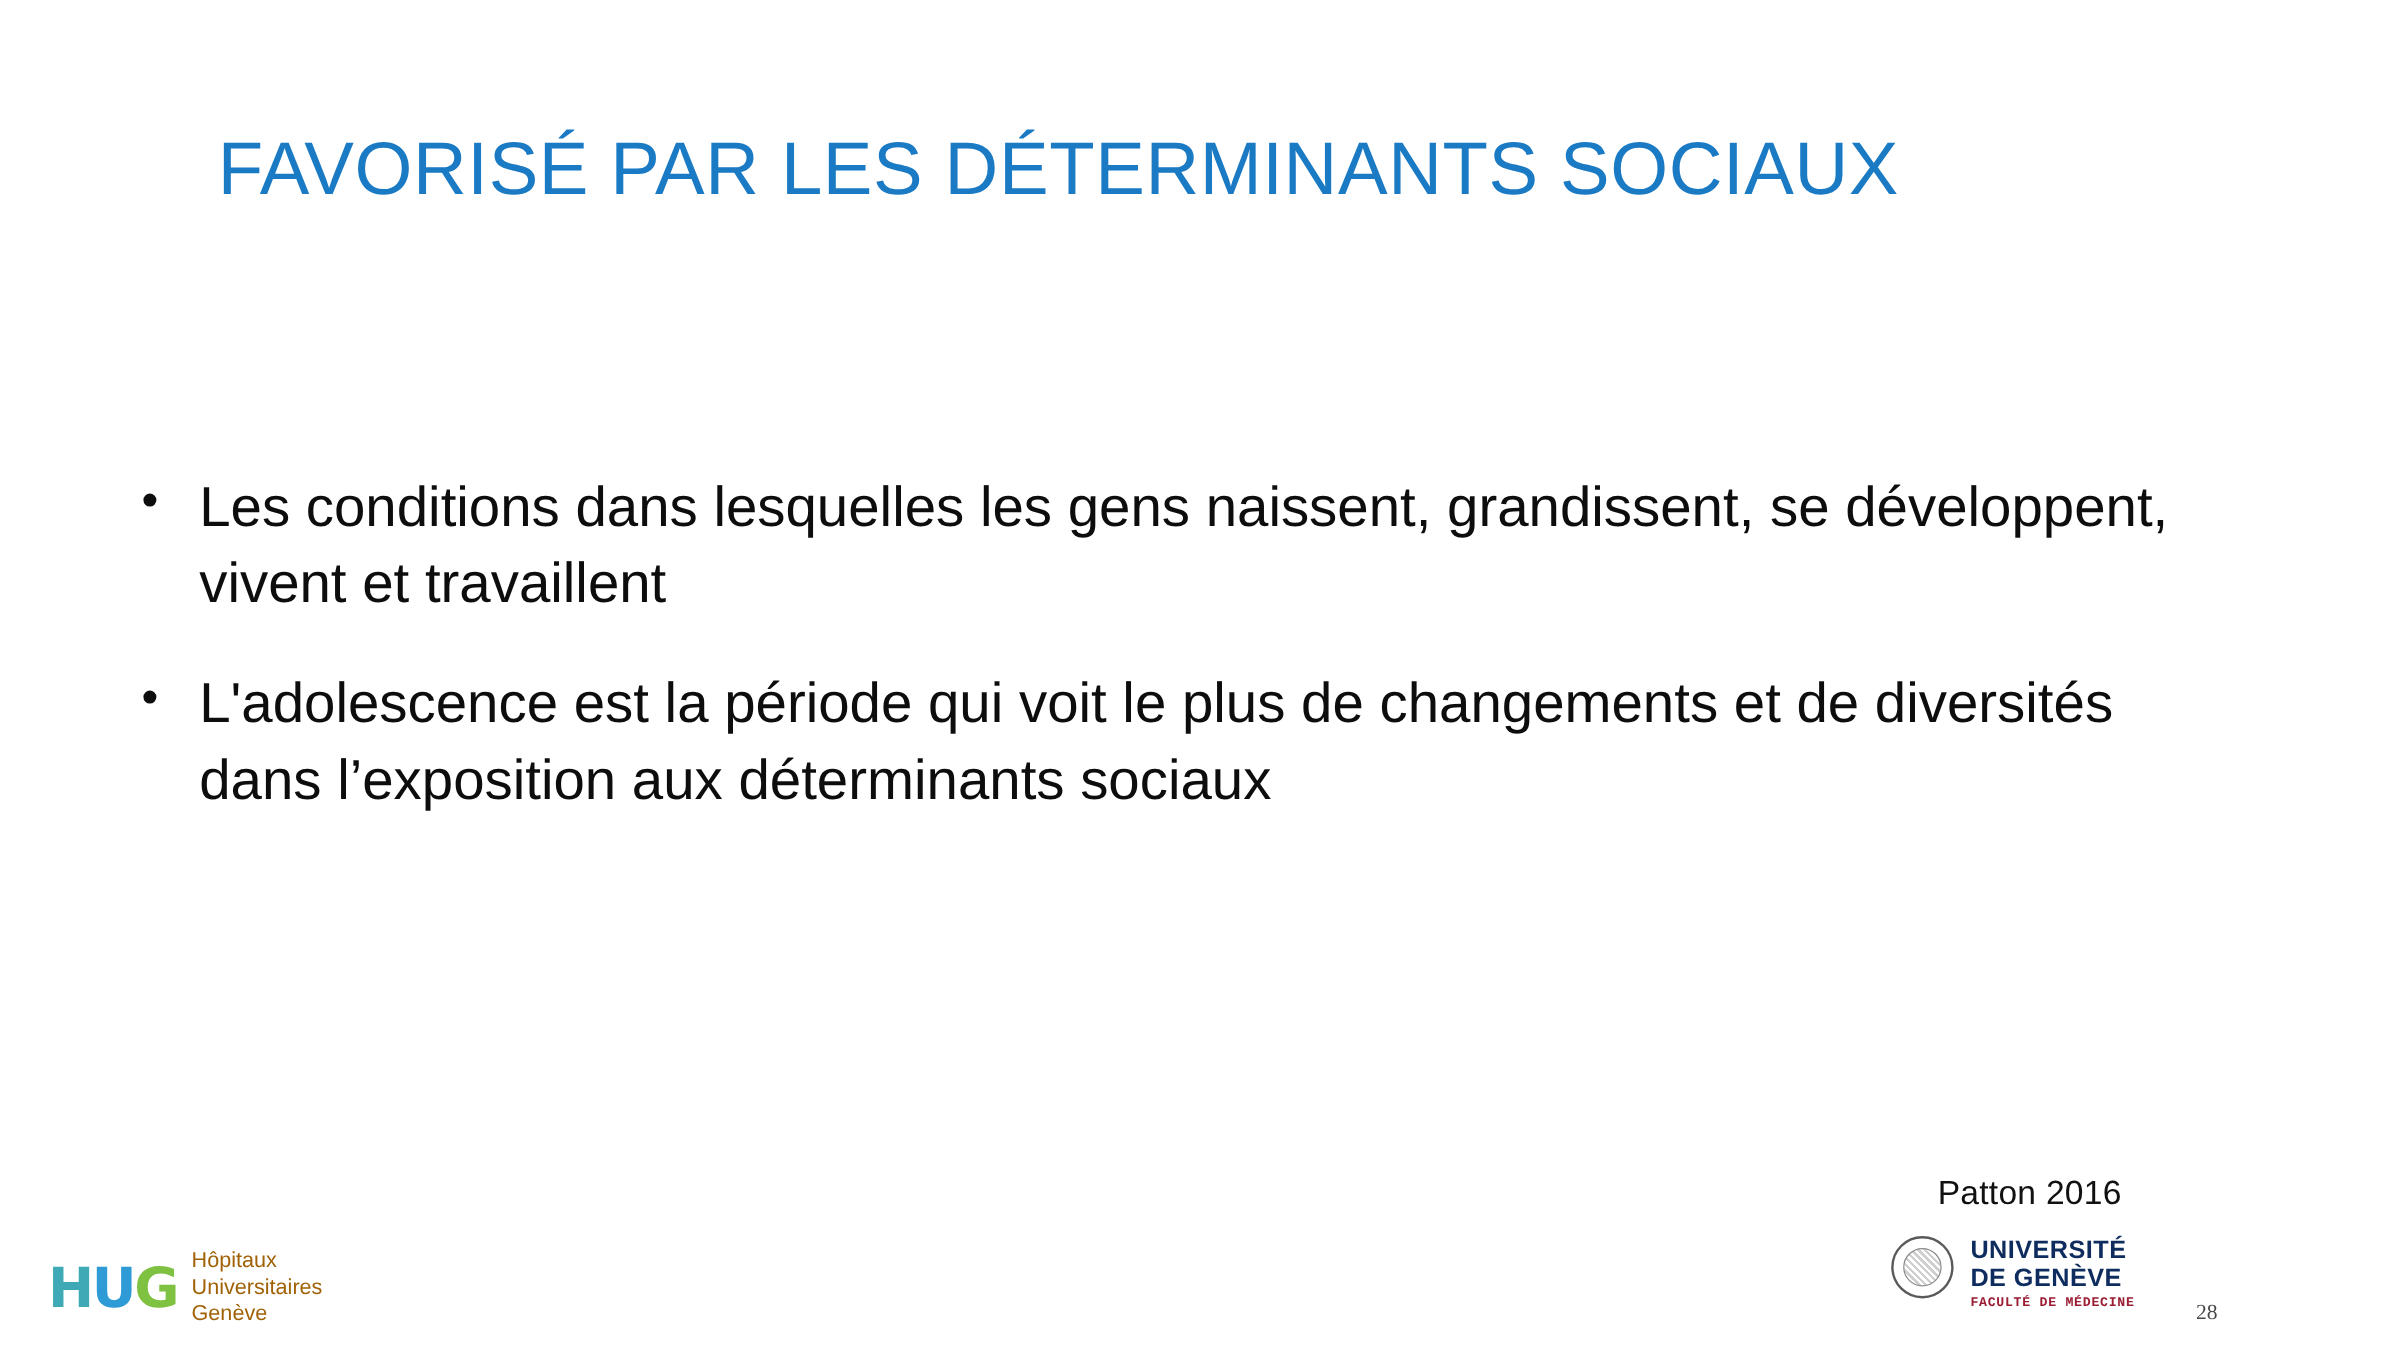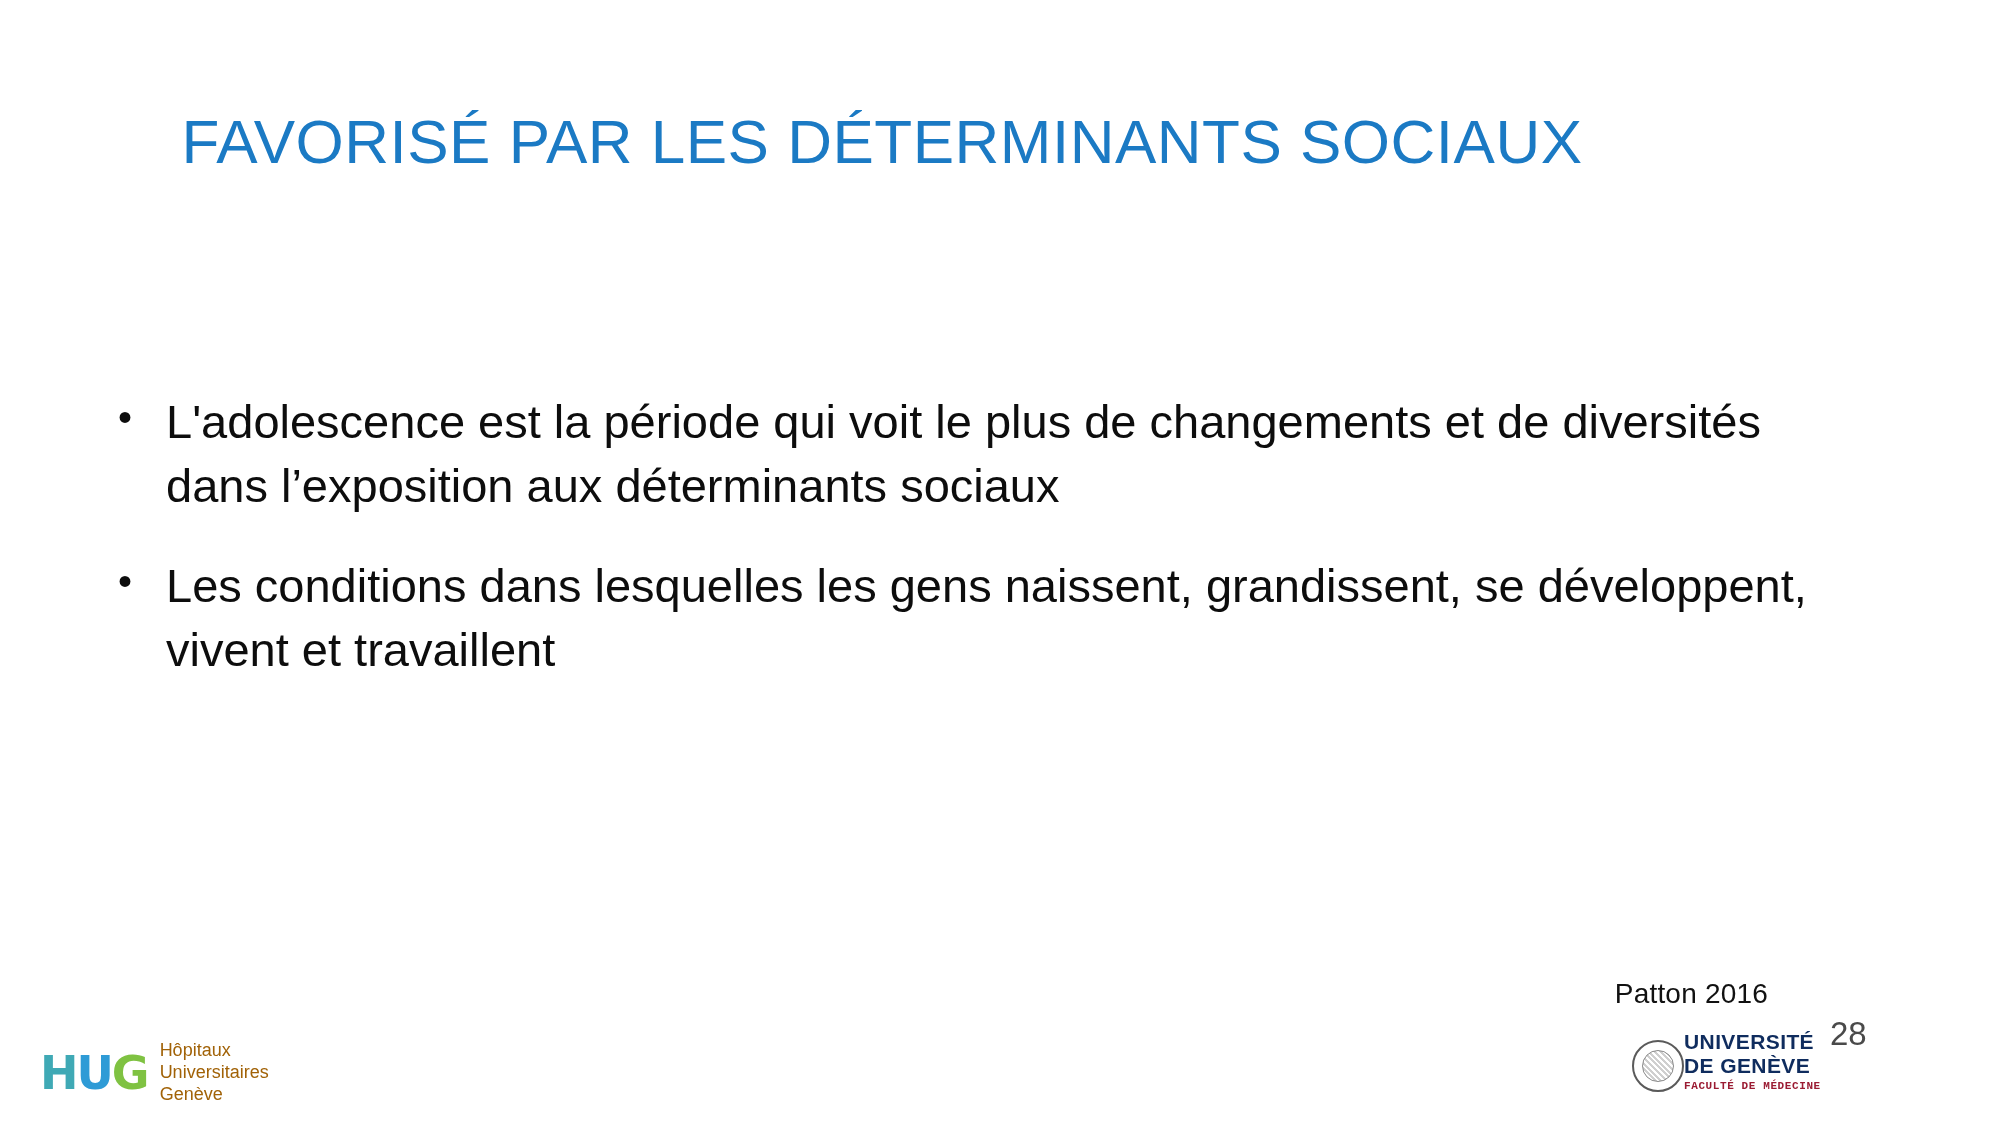--- a/index.html
+++ b/index.html
@@ -63,23 +63,24 @@
     position: absolute;
     right: 232px;
     top: 978px;
     font-size: 28px;
     color: #111111;
     letter-spacing: 0.2px;
   }
   .page-number {
     position: absolute;
     left: 1830px;
-    top: 1015px;
-    font-size: 33px;
+    top: 1083px;
+    font-size: 18px;
     color: #4a4a4a;
+    font-family: Liberation Serif, serif;
   }
 
   
   .hug-logo {
     position: absolute;
     left: 40px;
     top: 1040px;
     display: flex;
     align-items: center;
     gap: 12px;
@@ -99,24 +100,25 @@
   .hug-words {
     font-family: "Liberation Sans", sans-serif;
     font-size: 18px;
     line-height: 1.22;
     color: #a16207;
   }
 
   
   .unige-logo {
     position: absolute;
-    left: 1632px;
+    left: 1576px;
     top: 1030px;
     display: flex;
-    align-items: flex-end;
+    align-items: flex-start;
+    gap: 14px;
   }
   .unige-seal {
     width: 48px;
     height: 48px;
     border-radius: 50%;
     border: 2px solid #5a5a5a;
     position: relative;
     flex: none;
   }
   .unige-seal::after {
@@ -151,22 +153,22 @@
   }
 </style>
 </head>
 <body>
 
 <div class="slide">
 
   <div class="slide-title">FAVORISÉ PAR LES DÉTERMINANTS SOCIAUX</div>
 
   <div class="body-block">
+    <div class="bullet">Les conditions dans lesquelles les gens naissent, grandissent, se développent, vivent et travaillent</div>
     <div class="bullet">L'adolescence est la période qui voit le plus de changements et de diversités dans l’exposition aux déterminants sociaux</div>
-    <div class="bullet">Les conditions dans lesquelles les gens naissent, grandissent, se développent, vivent et travaillent</div>
   </div>
 
   <div class="citation">Patton 2016</div>
 
   <div class="page-number">28</div>
 
   <div class="hug-logo">
     <div class="hug-mark">
       <span class="hug-h">H</span>
       <span class="hug-u">U</span>

